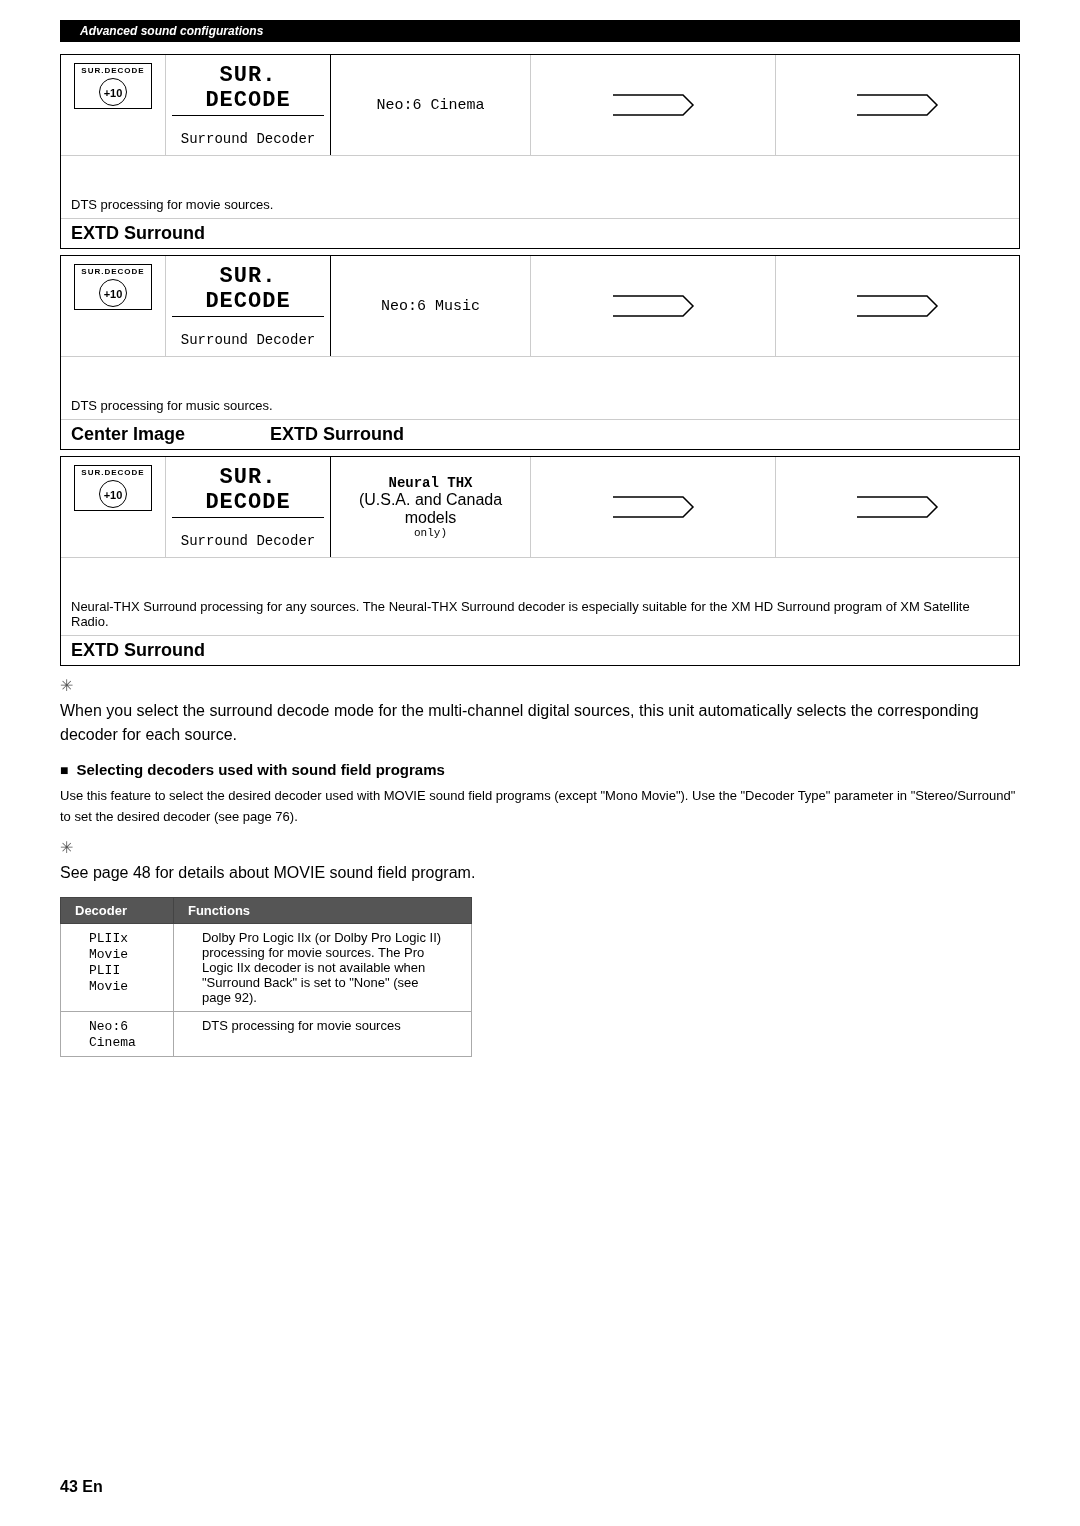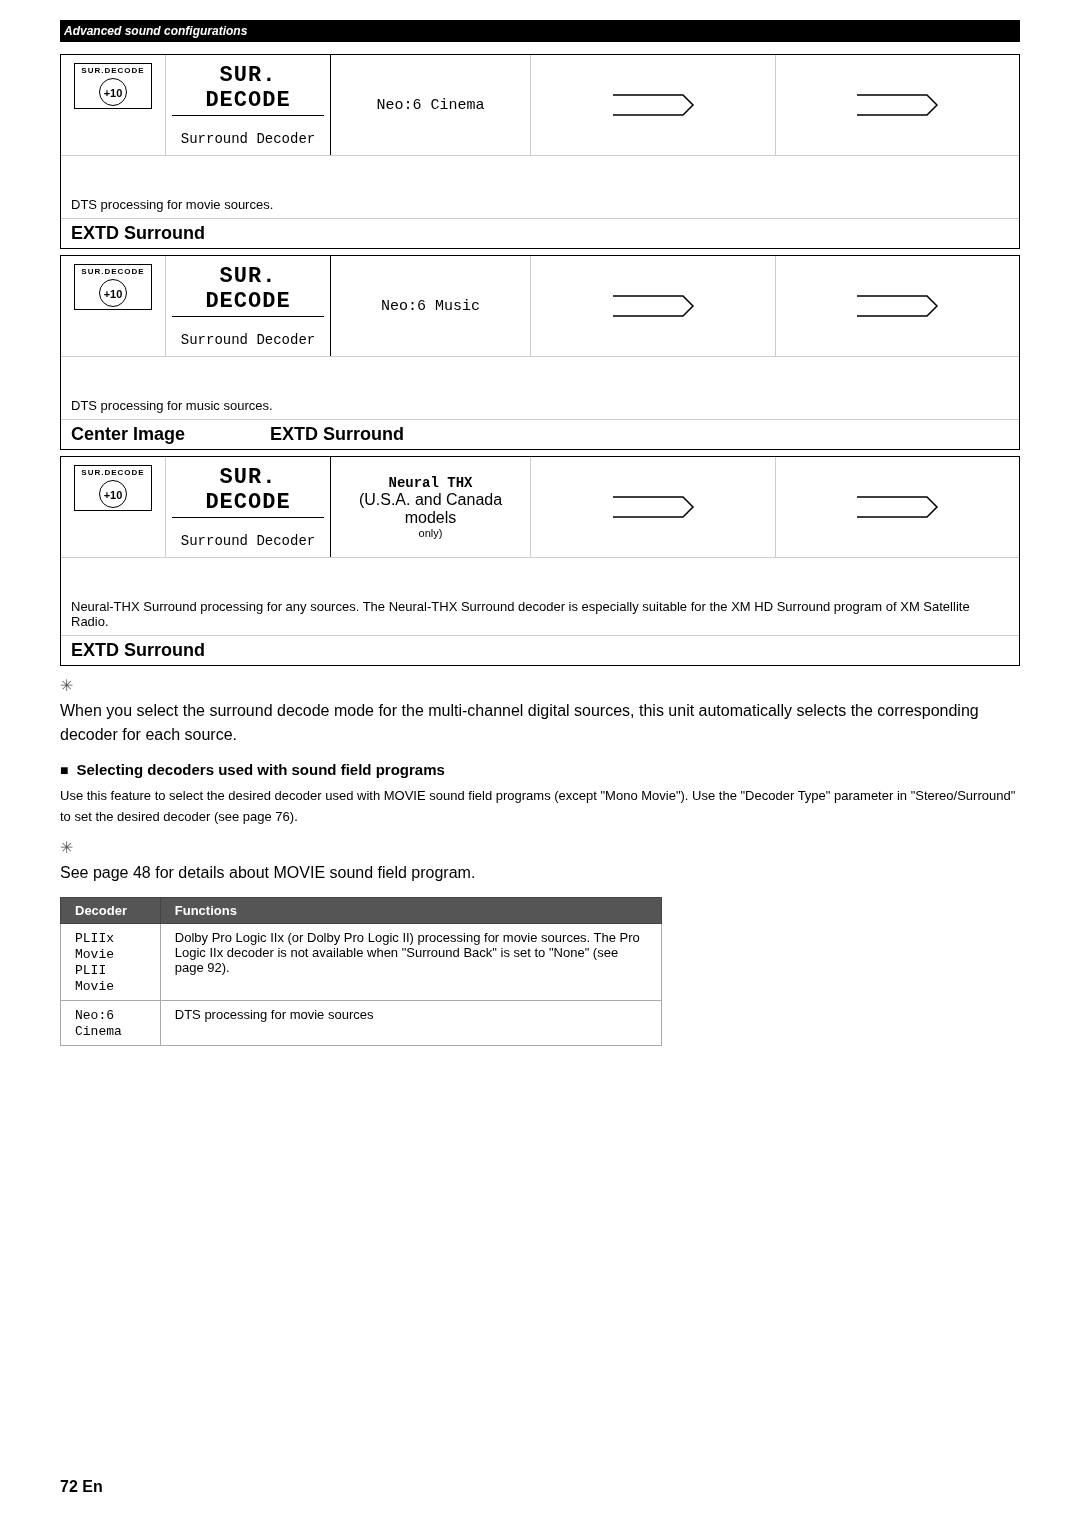--- a/index.html
+++ b/index.html
@@ -20,21 +20,21 @@
       position: relative;
     }
 
     
     .header-bar {
       background: #000;
       color: #fff;
       font-style: italic;
       font-weight: bold;
       font-size: 12px;
-      padding: 4px 4px;
+      padding: 4px 20px;
       margin-bottom: 12px;
     }
 
     
     .device-box {
       border: 1px solid #000;
       display: inline-block;
       padding: 2px 6px;
       font-size: 9px;
       text-align: center;
@@ -111,33 +111,33 @@
     
     .sub-heading {
       font-size: 13.5px;
       font-weight: bold;
       margin: 14px 0 6px 0;
     }
 
     
     .decoder-table {
       border-collapse: collapse;
-      width: 602px;
+      width: 412px;
       margin-top: 4px;
     }
     .decoder-table th {
       background: #555;
       color: #fff;
       padding: 5px 14px;
       font-size: 13px;
       text-align: left;
       border: 1px solid #444;
     }
     .decoder-table td {
-      padding: 6px 14px;
+      padding: 6px 28px;
       font-size: 13px;
       vertical-align: top;
       border: 1px solid #aaa;
       border-top: none;
       margin-left: 32px;
     }
     .decoder-table tr:first-child td {
       border-top: 1px solid #aaa;
     }
     .decoder-table .mono {
@@ -315,21 +315,21 @@
       </div>
       <div class="c2">
         <div>
           <span class="sur-decode-label">SUR. DECODE</span>
           <span class="surround-decoder-label">Surround Decoder</span>
         </div>
       </div>
       <div class="c3" style="flex-direction:column; align-items:center; font-family:'Courier New',monospace; font-size:14px;">
         <span style="display:block; font-weight:bold;">Neural THX</span>
         <span style="display:block; font-family:Arial,sans-serif; font-size:16px; text-align:center;">(U.S.A. and Canada models</span>
-        <span style="display:block; font-family:Liberation Sans, sans-serif; font-size:11px; text-align:center;">only)</span>
+        <span style="display:block; font-family:Liberation Mono, monospace; font-size:11px; text-align:center;">only)</span>
       </div>
       <div class="c4">
         <svg width="90" height="30">
           <polyline points="5,5 75,5 85,15 75,25 5,25" fill="none" stroke="#000" stroke-width="1.5"></polyline>
         </svg>
       </div>
       <div class="c5">
         <svg width="90" height="30">
           <polyline points="5,5 75,5 85,15 75,25 5,25" fill="none" stroke="#000" stroke-width="1.5"></polyline>
         </svg>
@@ -382,14 +382,14 @@
         <td>
           <span class="mono">Neo:6 Cinema</span>
         </td>
         <td>
           DTS processing for movie sources
         </td>
       </tr>
     </tbody>
   </table>
 
-  <div class="page-number">72 En</div>
+  <div class="page-number">43 En</div>
 </div>
 
 </body></html>

